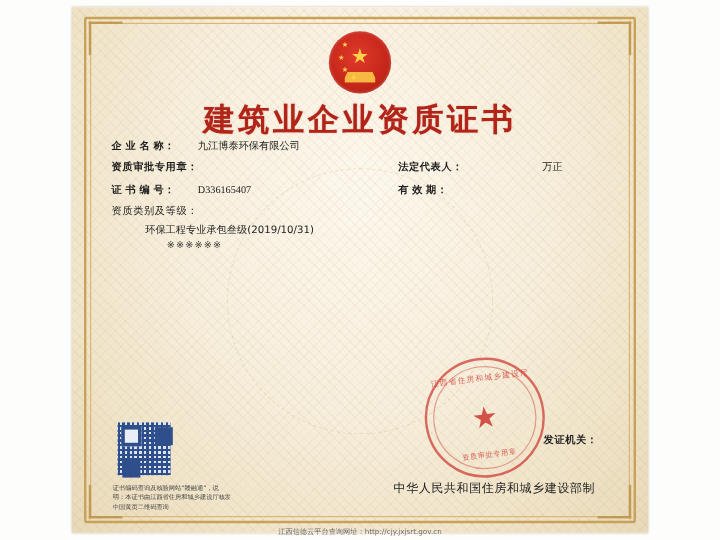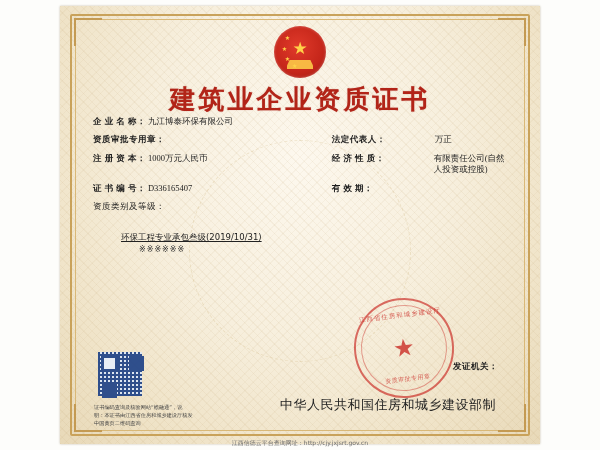--- a/index.html
+++ b/index.html
@@ -134,40 +134,39 @@
   }
   .lbl {
     flex: 0 0 auto;
     font-weight: bold;
     color: #1d1d1d;
     white-space: nowrap;
     letter-spacing: .5px;
   }
   .val {
     flex: 1 1 auto;
-    margin-left: 2px;
+    margin-left: 19px;
     border-bottom: 1px solid rgba(120,100,60,.0);
     color: #222;
   }
   .col-a { flex: 0 0 57%; display: flex; }
   .col-b { flex: 1 1 auto; display: flex; gap: 47px; }
   .sub { font-size: 8.5px; }
 
   .section-title {
     margin-top: 4px;
     font-weight: normal;
     color: #1d1d1d;
     letter-spacing: .5px;
   }
   .qual-list {
-    margin-top: 19px;
+    margin-top: 4px;
     padding-left: 28px;
     font-size: 8.5px;
     color: #222;
-    text-decoration: underline;
   }
   .stars {
     padding-left: 46px;
     letter-spacing: 1px;
     color: #333;
     font-size: 8px;
     margin-top: 2px;
   }
 
   
@@ -256,21 +255,21 @@
     bottom: 12px;
     text-align: center;
     font-size: 6px;
     letter-spacing: .5px;
   }
 
   .footer-ministry {
     position: absolute;
     right: 44px;
     bottom: 30px;
-    font-size: 13px;
+    font-size: 10px;
     color: #222;
     letter-spacing: .5px;
   }
 
   .bottom-strip {
     position: absolute;
     left: 0; right: 0;
     bottom: 2px;
     text-align: center;
     font-size: 6px;
@@ -327,30 +326,20 @@
       <div class="row two">
         <span class="col-a">
           <span class="lbl">资质审批专用章：</span>
         </span>
         <span class="col-b">
           <span class="lbl">法定代表人：</span>
           <span class="val">万正</span>
         </span>
       </div>
 
-      <div class="row two">
-        <span class="col-a">
-          <span class="lbl">注 册 资 本：</span>
-          <span class="val">1000万元人民币</span>
-        </span>
-        <span class="col-b">
-          <span class="lbl">经 济 性 质：</span>
-          <span class="val sub">有限责任公司(自然人投资或控股)</span>
-        </span>
-      </div>
 
       <div class="row two">
         <span class="col-a">
           <span class="lbl">证 书 编 号：</span>
           <span class="val">D336165407</span>
         </span>
         <span class="col-b">
           <span class="lbl">有 效 期：</span>
         </span>
       </div>

